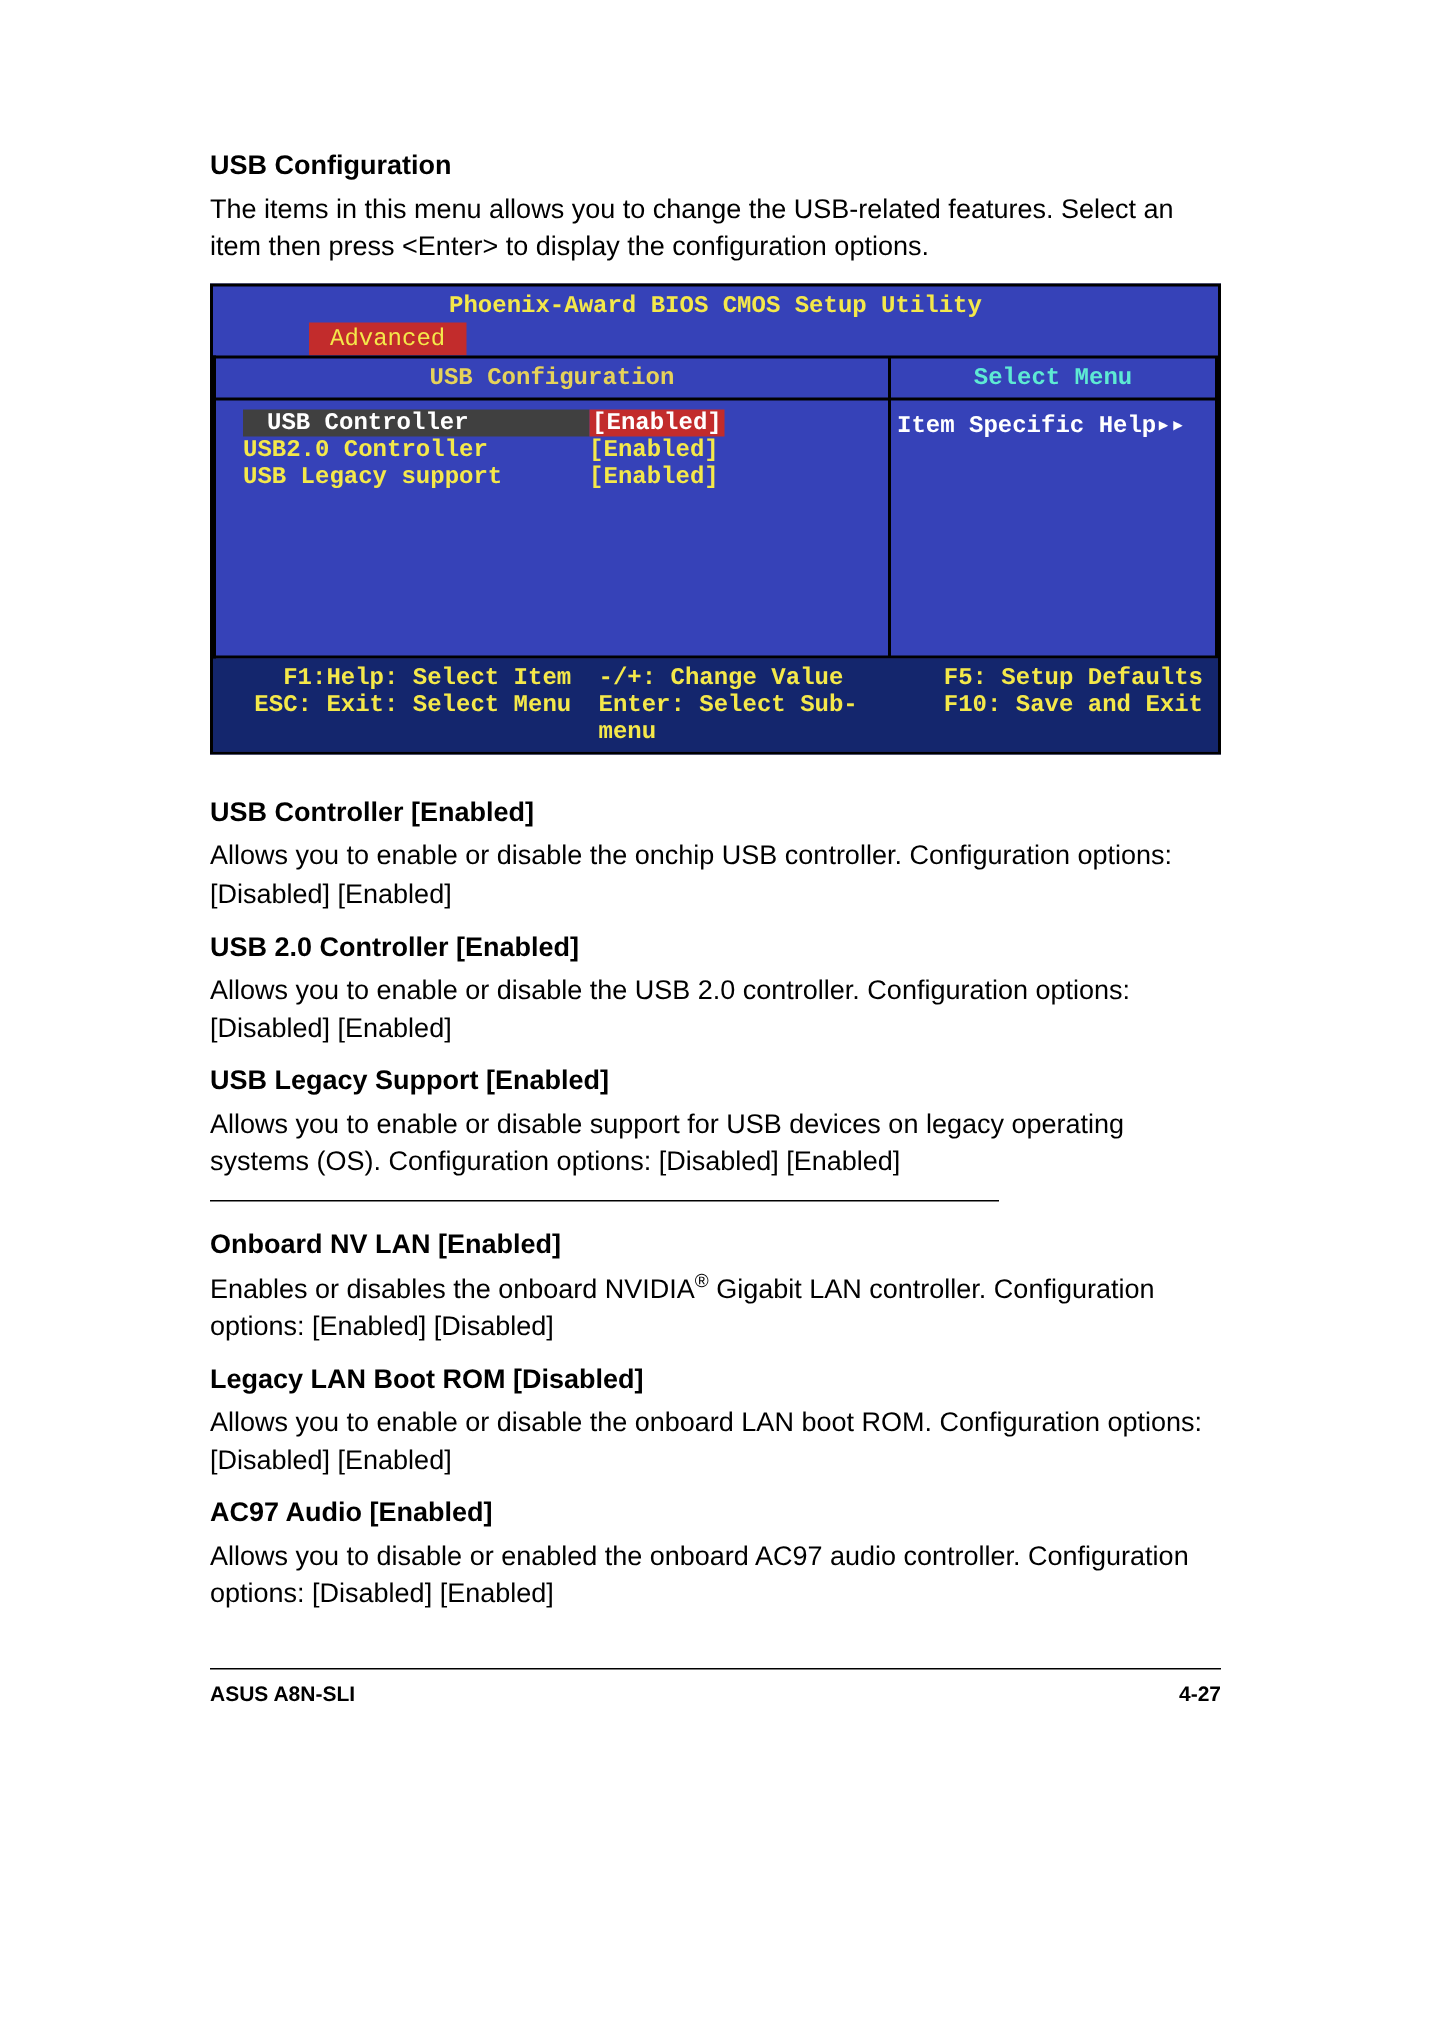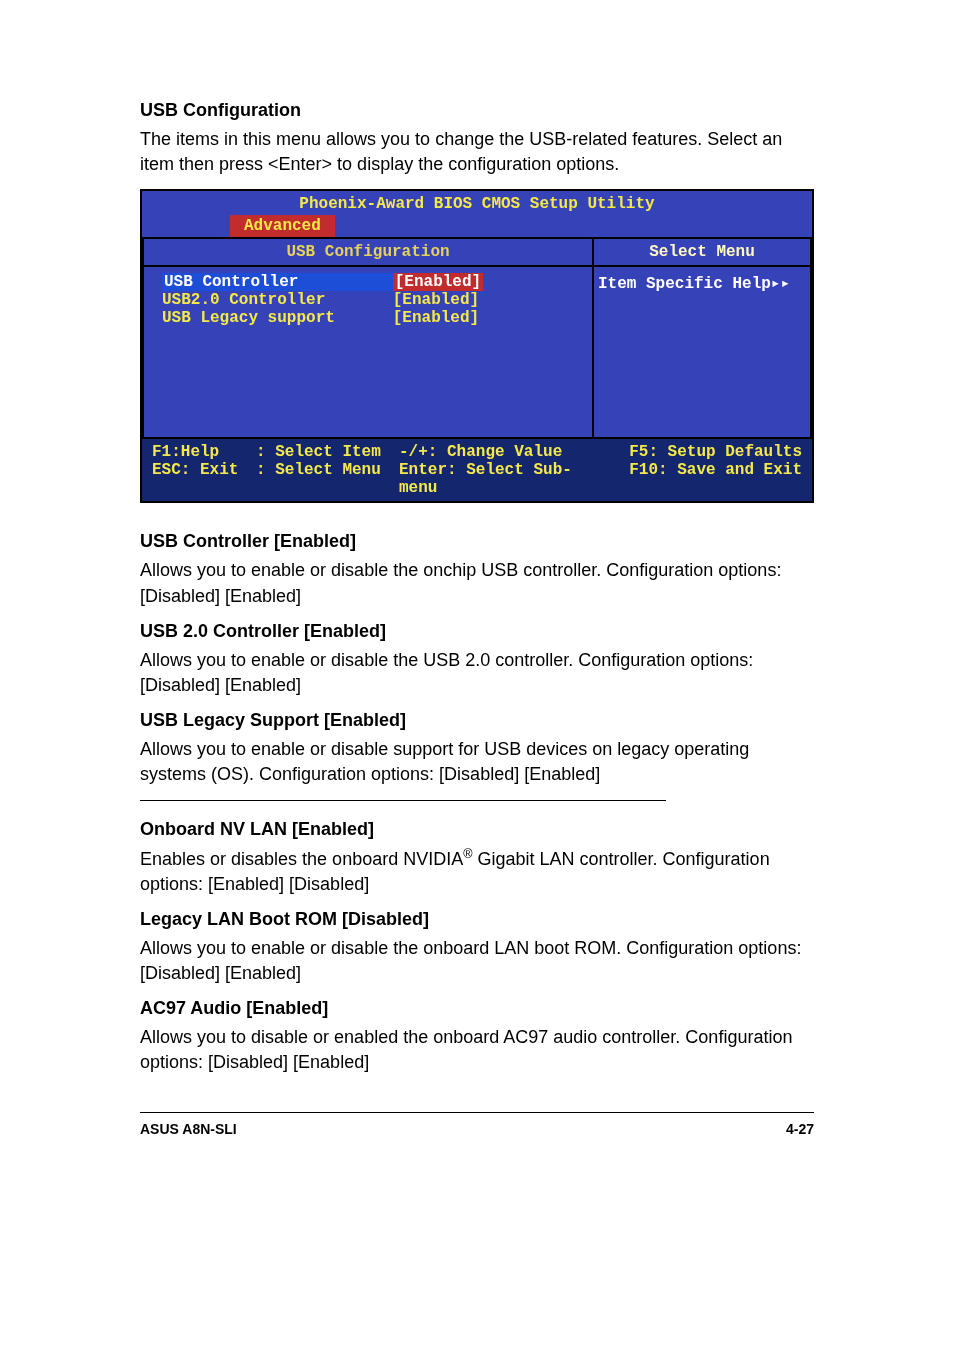--- a/index.html
+++ b/index.html
@@ -36,22 +36,21 @@
     }
     .bios-tabs {
       display: flex;
       background: #3642b8;
     }
     .bios-tab-spacer-left { width: 64px; }
     .bios-tab {
       background: #c22c2c;
       color: #f4e84a;
       padding: 2px 14px;
-      font-weight: bold;
-      margin-left: 24px;
+      font-weight: normal;
     }
     .bios-row {
       display: flex;
     }
     .bios-left {
       flex: 1;
       border: 2px solid #000;
       border-right: none;
       background: #3642b8;
     }
@@ -61,50 +60,50 @@
       background: #3642b8;
     }
     .bios-subhead {
       color: #e6d25a;
       text-align: center;
       padding: 4px 0;
       border-bottom: 2px solid #000;
       font-weight: bold;
     }
     .bios-subhead-right {
-      color: #fef9c3;
+      color: #5eead4;
       text-align: center;
       padding: 4px 0;
       border-bottom: 2px solid #000;
       font-weight: bold;
     }
     .bios-body {
       padding: 6px 18px 110px 18px;
     }
     .bios-body-right {
       padding: 6px 4px;
     }
     .bios-item {
       display: flex;
     }
     .bios-item .label { width: 56%; color: #f4e84a; font-weight: bold; }
     .bios-item .value { color: #f4e84a; font-weight: bold; }
-    .bios-item.sel .label { background: #1d4ed8; color: #fff; padding: 0 2px; }
+    .bios-item.sel .label { background: #404040; color: #fff; padding: 0 16px; }
     .bios-item.sel .value { background: #c22c2c; color: #fff; padding: 0 2px; }
     .bios-help-text { color: #fff; font-weight: bold; }
     .bios-help-arrow::after { content: "\25B8\25B8"; }
     .bios-footer {
       background: #14266d;
       color: #f4e84a;
       padding: 4px 10px;
       display: flex;
       font-weight: bold;
     }
     .bios-footer .col { display: flex; flex-direction: column; }
-    .bios-footer .c1 { width: 16%; }
+    .bios-footer .c1 { width: 16%; text-align: right; }
     .bios-footer .c2 { width: 22%; }
     .bios-footer .c3 { width: 32%; }
     .bios-footer .c4 { width: 30%; text-align: right; }
     hr.sep {
       border: none;
       border-top: 1.5px solid #000;
       margin: 6px 0 18px 0;
       width: 78%;
     }
     .page-footer {

